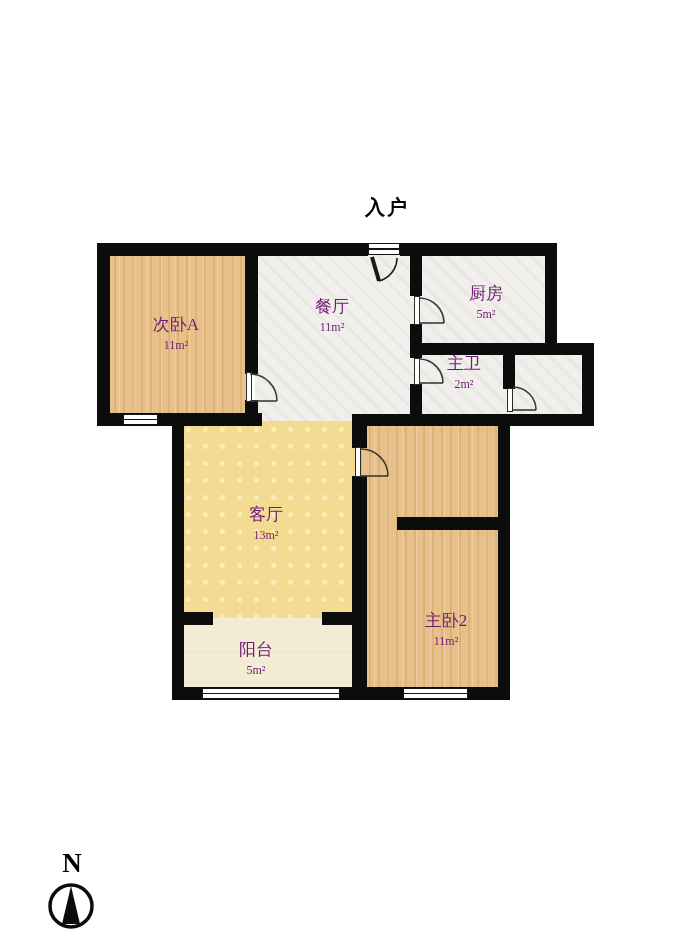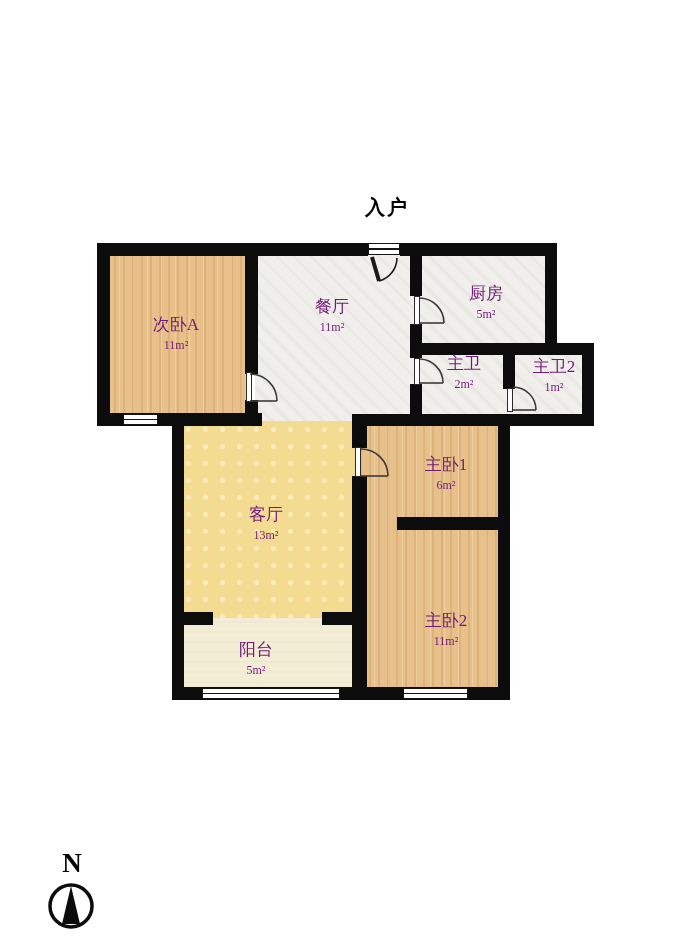--- a/index.html
+++ b/index.html
@@ -132,31 +132,23 @@
     <span class="ar">11m²</span>
   </div>
   <div class="room-label" style="left:426px;top:283px;">
     <span class="nm">厨房</span>
     <span class="ar">5m²</span>
   </div>
   <div class="room-label" style="left:404px;top:353px;">
     <span class="nm">主卫</span>
     <span class="ar">2m²</span>
   </div>
-  <div class="room-label" style="left:494px;top:356px;">
-    <span class="nm">主卫2</span>
-    <span class="ar">1m²</span>
-  </div>
   <div class="room-label" style="left:206px;top:504px;text-align:center;">
     <span class="nm">客厅</span>
     <span class="ar">13m²</span>
-  </div>
-  <div class="room-label" style="left:386px;top:454px;">
-    <span class="nm">主卧1</span>
-    <span class="ar">6m²</span>
   </div>
   <div class="room-label" style="left:386px;top:610px;">
     <span class="nm">主卧2</span>
     <span class="ar">11m²</span>
   </div>
   <div class="room-label" style="left:196px;top:639px;">
     <span class="nm">阳台</span>
     <span class="ar">5m²</span>
   </div>
 

